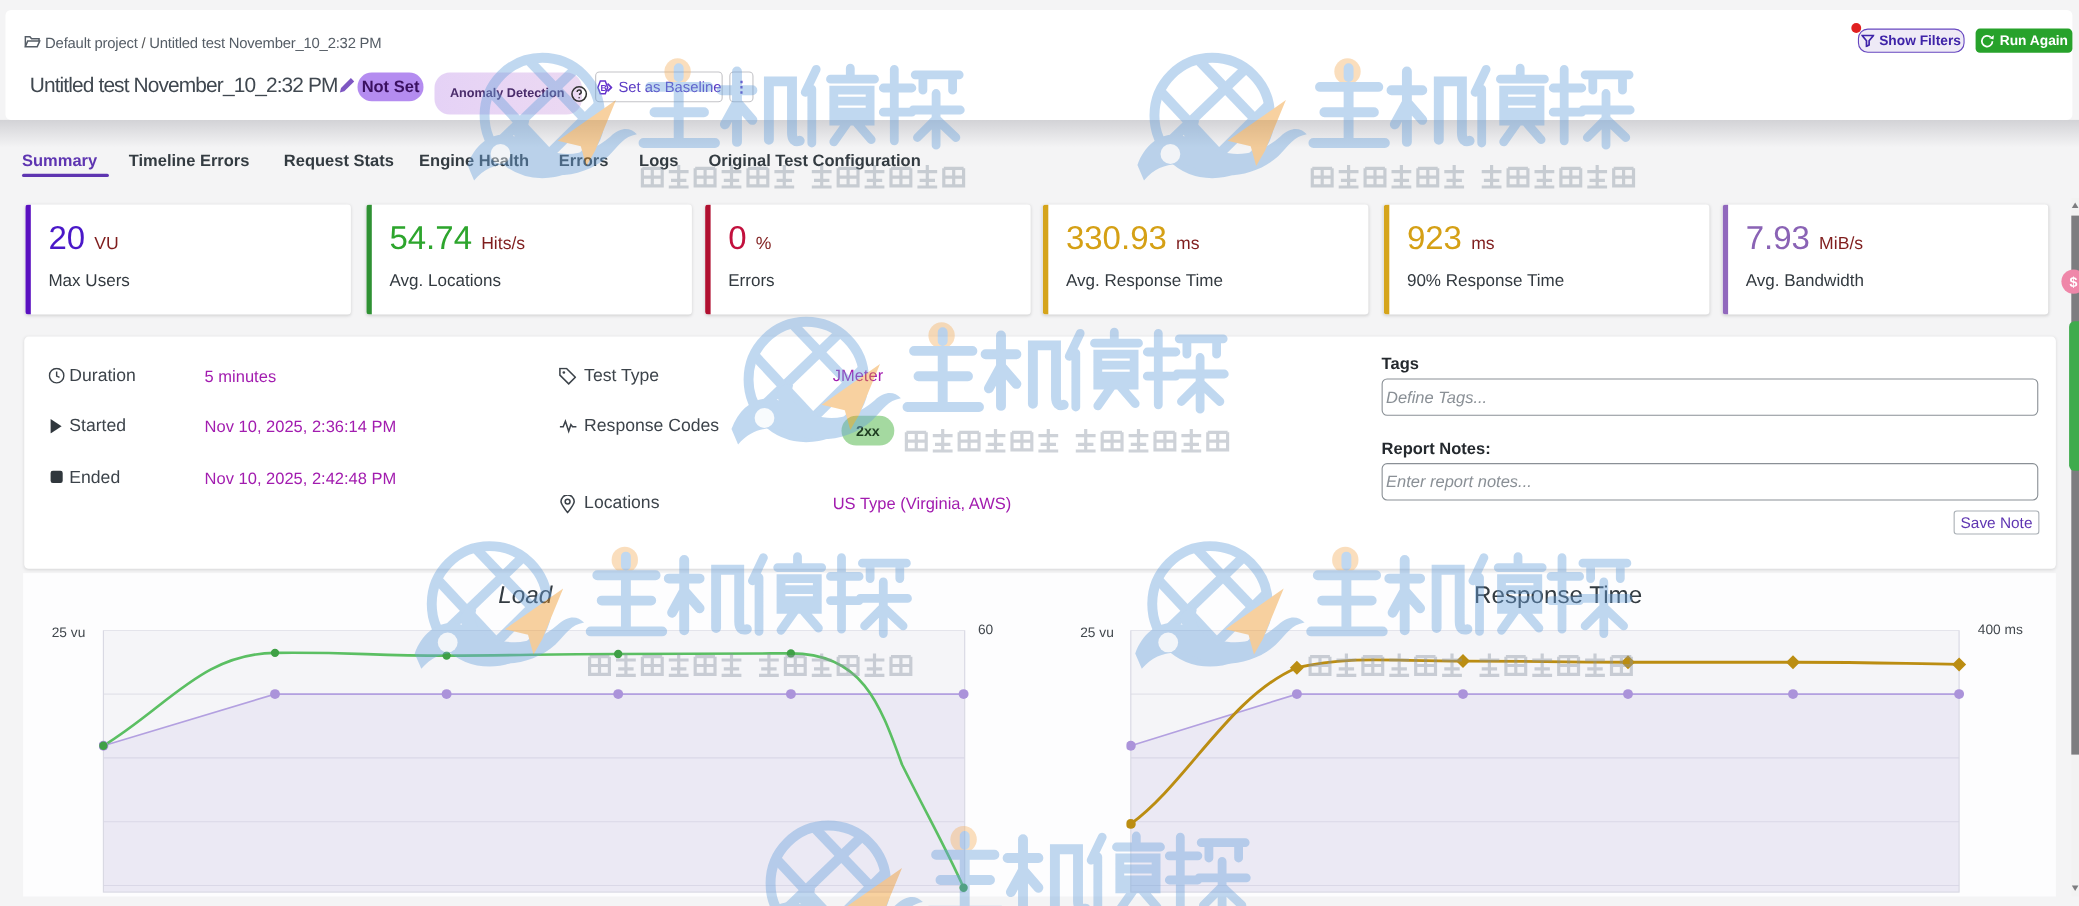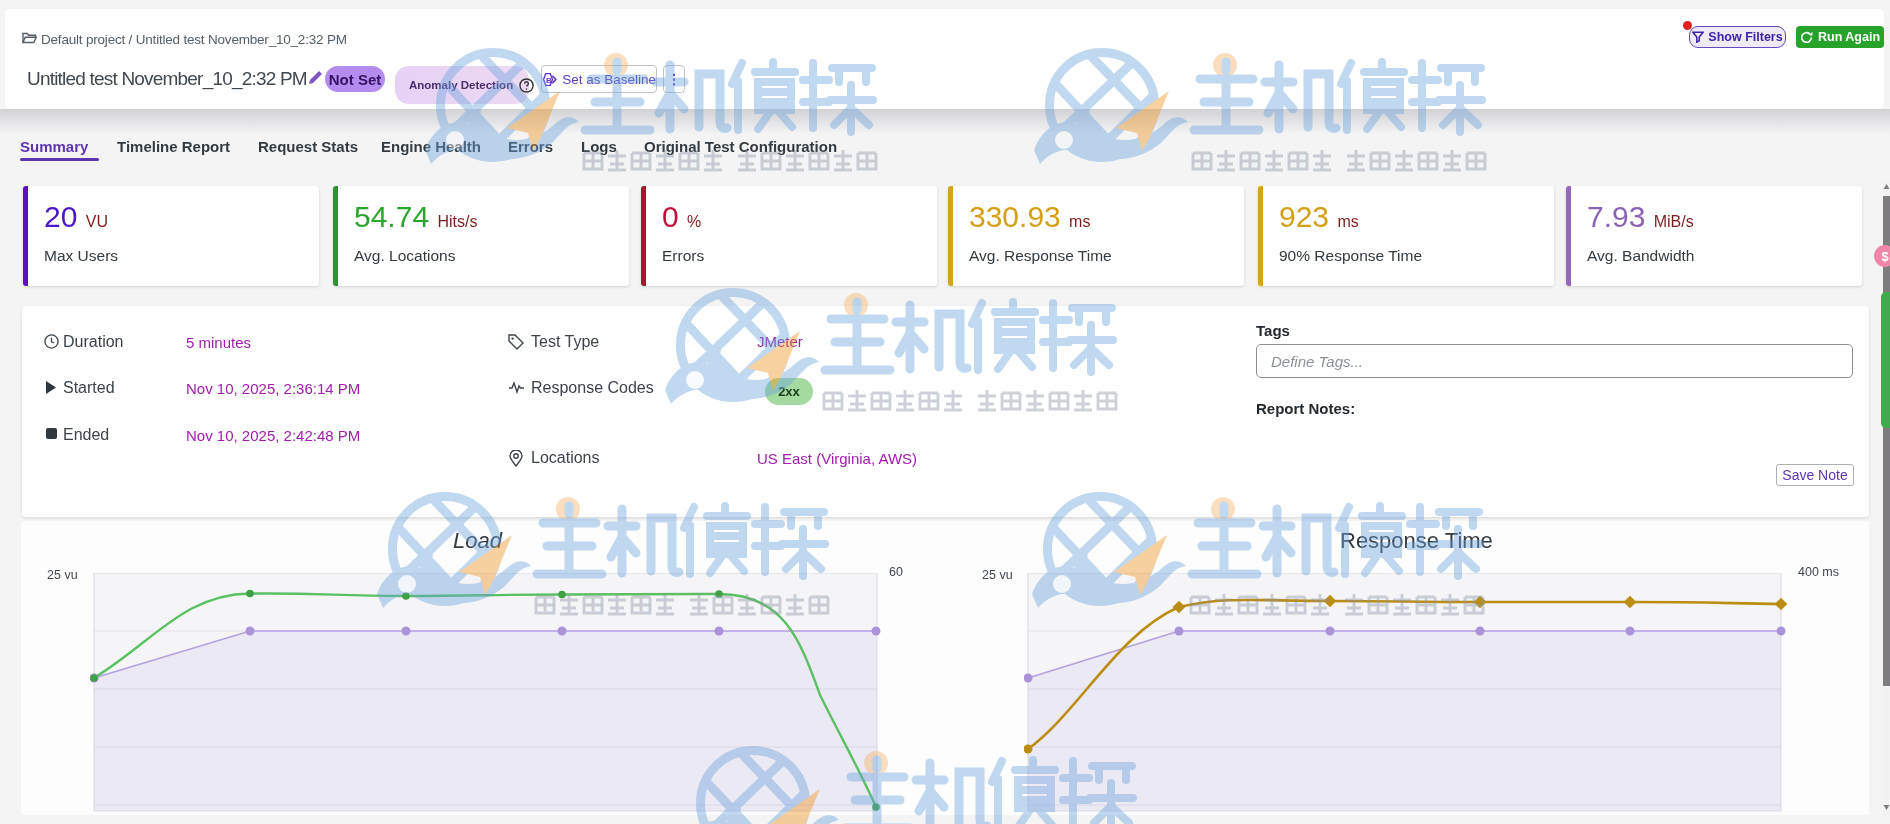--- a/index.html
+++ b/index.html
@@ -32,21 +32,21 @@
 .cbar { position:absolute; left:0; top:0; width:5px; height:100px; }
 .cnum { position:absolute; left:21px; top:200px; font-size:30px; }
 .cunit { font-size:16px; color:#7f1d1d; }
 .clab { position:absolute; left:21px; top:247px; font-size:15.5px; color:#333a40; }
 
 
 #info { left:22px; top:306px; width:1847px; height:211px; background:#fff; border-radius:4px; box-shadow:0 1px 3px rgba(0,0,0,0.12); }
 .ilab { font-size:16px; color:#3c434a; }
 .ival { font-size:15px; color:#a21caf; }
 .tagslab { font-size:15px; font-weight:bold; color:#24292e; }
-.tinput { width:597px; height:34px; background:#fff; border:1px solid #8a9096; border-radius:5px; font-style:italic; color:#8a9096; font-size:15px; display:flex; align-items:center; padding-left:14px; }
+.tinput { width:597px; height:34px; background:#fff; border:1px solid #8a9096; border-radius:5px; font-style:italic; color:#8a9096; font-size:15px; display:flex; align-items:center; padding-left:3px; }
 #savenote { left:1776px; top:464px; width:78px; height:22px; border:1px solid #aab0b6; border-radius:3px; background:#fff; color:#5e35b1; font-size:14px; display:flex; align-items:center; justify-content:center; }
 #badge2xx { left:765px; top:378px; width:48px; height:27px; background:#a4d9a0; border-radius:14px; color:#1d3b20; font-weight:bold; font-size:13px; display:flex; align-items:center; justify-content:center; }
 
 
 #chartcard { left:21px; top:521px; width:1848px; height:303px; background:#fdfdfe; }
 .ctitle { font-size:22px; color:#333b41; }
 .axlab { font-size:12.5px; color:#41474d; }
 
 
 #sbtrack { left:1883px; top:180px; width:7px; height:635px; background:#f2f2f2; }
@@ -99,21 +99,21 @@
   <div class="abs" id="reddot"></div>
   <div class="abs" id="runagain">
     <svg width="13" height="13" viewBox="0 0 14 14">
         <path d="M12.2 7 a5.2 5.2 0 1 1 -1.7 -3.9" fill="none" stroke="#fff" stroke-width="1.7"></path>
         <path d="M13.6 1.2 L13.2 5.4 L9.2 4.0 Z" fill="#fff"></path>
       </svg>
     Run Again
   </div>
 
   <div class="abs tab" id="tab-sum" style="left:20px;">Summary</div>
-  <div class="abs tab" style="left:117px;">Timeline Report</div>
+  <div class="abs tab" style="left:117px;">Timeline Errors</div>
   <div class="abs tab" style="left:258px;">Request Stats</div>
   <div class="abs tab" style="left:381px;">Engine Health</div>
   <div class="abs tab" style="left:508px;">Errors</div>
   <div class="abs tab" style="left:581px;">Logs</div>
   <div class="abs tab" style="left:644px;">Original Test Configuration</div>
   <div class="abs" id="tabline"></div>
 
   <div class="abs card" style="left:23px;">
       <div class="cbar" style="background:#5a10c0;"></div>
     </div>
@@ -175,25 +175,26 @@
   <svg class="abs" style="left:508px; top:380px;" width="17" height="15" viewBox="0 0 17 15" fill="none" stroke="#3c434a" stroke-width="1.4">
       <path d="M1 8 h3 l2-5 3 9 2-6 1.5 2 h3.5"></path>
     </svg>
   <div class="abs ilab" style="left:531px; top:379px;">Response Codes</div>
   <div class="abs pill" id="badge2xx">2xx</div>
   <svg class="abs" style="left:509px; top:450px;" width="14" height="17" viewBox="0 0 14 17" fill="none" stroke="#3c434a" stroke-width="1.4">
       <path d="M7 16 C3 11 1 8.5 1 6 a6 6 0 1 1 12 0 c0 2.5-2 5-6 10 z"></path>
       <circle cx="7" cy="6" r="2.2"></circle>
     </svg>
   <div class="abs ilab" style="left:531px; top:449px;">Locations</div>
-  <div class="abs ival" style="left:757px; top:450px;">US East (Virginia, AWS)</div>
+  <div class="abs ival" style="left:757px; top:450px;">US Type (Virginia, AWS)</div>
 
   <div class="abs tagslab" style="left:1256px; top:322px;">Tags</div>
   <div class="abs tinput" style="left:1256px; top:344px;">Define Tags...</div>
   <div class="abs tagslab" style="left:1256px; top:400px;">Report Notes:</div>
+  <div class="abs tinput" style="left:1256px; top:421px;">Enter report notes...</div>
   <div class="abs" id="savenote">Save Note</div>
 
   <div class="abs" id="chartcard"></div>
   <div class="abs ctitle" style="left:453px; top:528px;font-style:italic;">Load</div>
   <div class="abs ctitle" style="left:1340px; top:528px;">Response Time</div>
   <div class="abs axlab" style="left:47px; top:568px;">25 vu</div>
   <div class="abs axlab" style="left:889px; top:565px;">60</div>
   <div class="abs axlab" style="left:982px; top:568px;">25 vu</div>
   <div class="abs axlab" style="left:1798px; top:565px;">400 ms</div>
 

